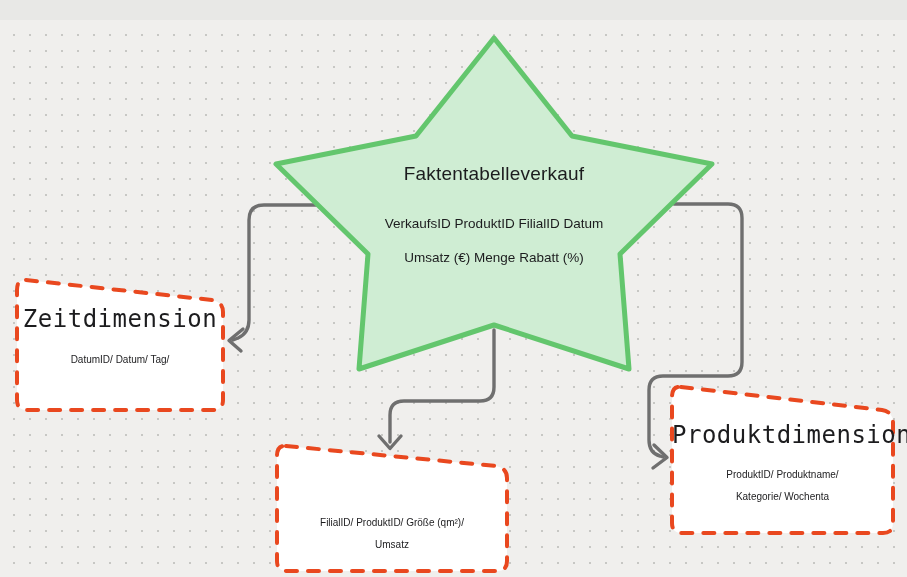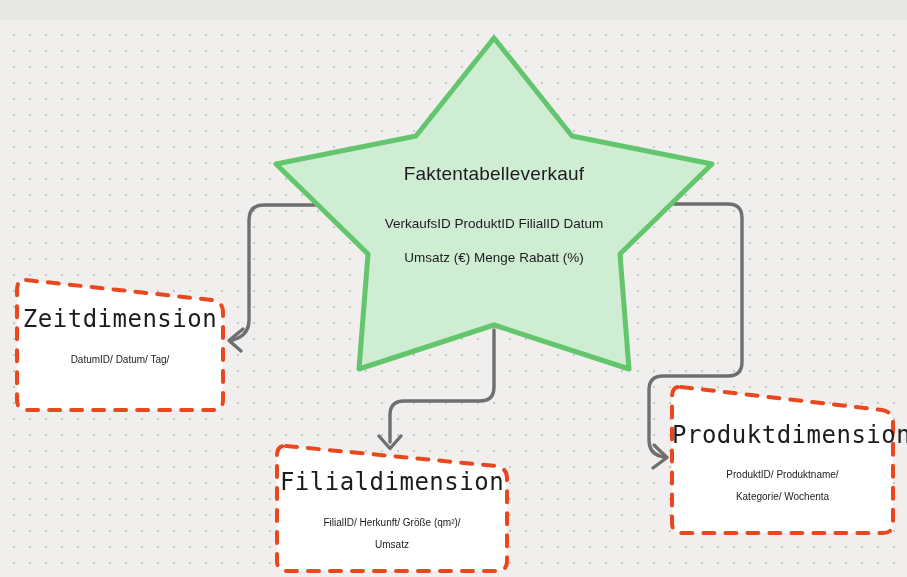--- a/index.html
+++ b/index.html
@@ -56,23 +56,22 @@
 
   <div class="txt star-title" style="left:344px;top:143px;width:300px">Faktentabelleverkauf</div>
   <div class="txt star-fields" style="left:329px;top:196px;width:330px">VerkaufsID ProduktID FilialID Datum</div>
   <div class="txt star-fields" style="left:329px;top:230px;width:330px">Umsatz (€) Menge Rabatt (%)</div>
 
   <div class="txt dim-title" style="left:17px;top:285px;width:206px">Zeitdimension</div>
   <div class="dim-body" style="left:17px;top:329px;width:206px">
     <div>DatumID/ Datum/ Tag/</div>
   </div>
 
-  <div class="txt dim-title" style="left:277px;top:448px;width:230px">Filialdimension</div>
   <div class="dim-body" style="left:267px;top:492px;width:250px">
-    <div>FilialID/ Herkunft/ Größe (qm²)/</div>
+    <div>FilialID/ ProduktID/ Größe (qm²)/</div>
     <div>Umsatz</div>
   </div>
 
   <div class="txt dim-title" style="left:672px;top:401px;width:221px">Produktdimension</div>
   <div class="dim-body" style="left:662px;top:444px;width:241px">
     <div>ProduktID/ Produktname/</div>
     <div>Kategorie/ Wochenta</div>
   </div>
 
 </div>

